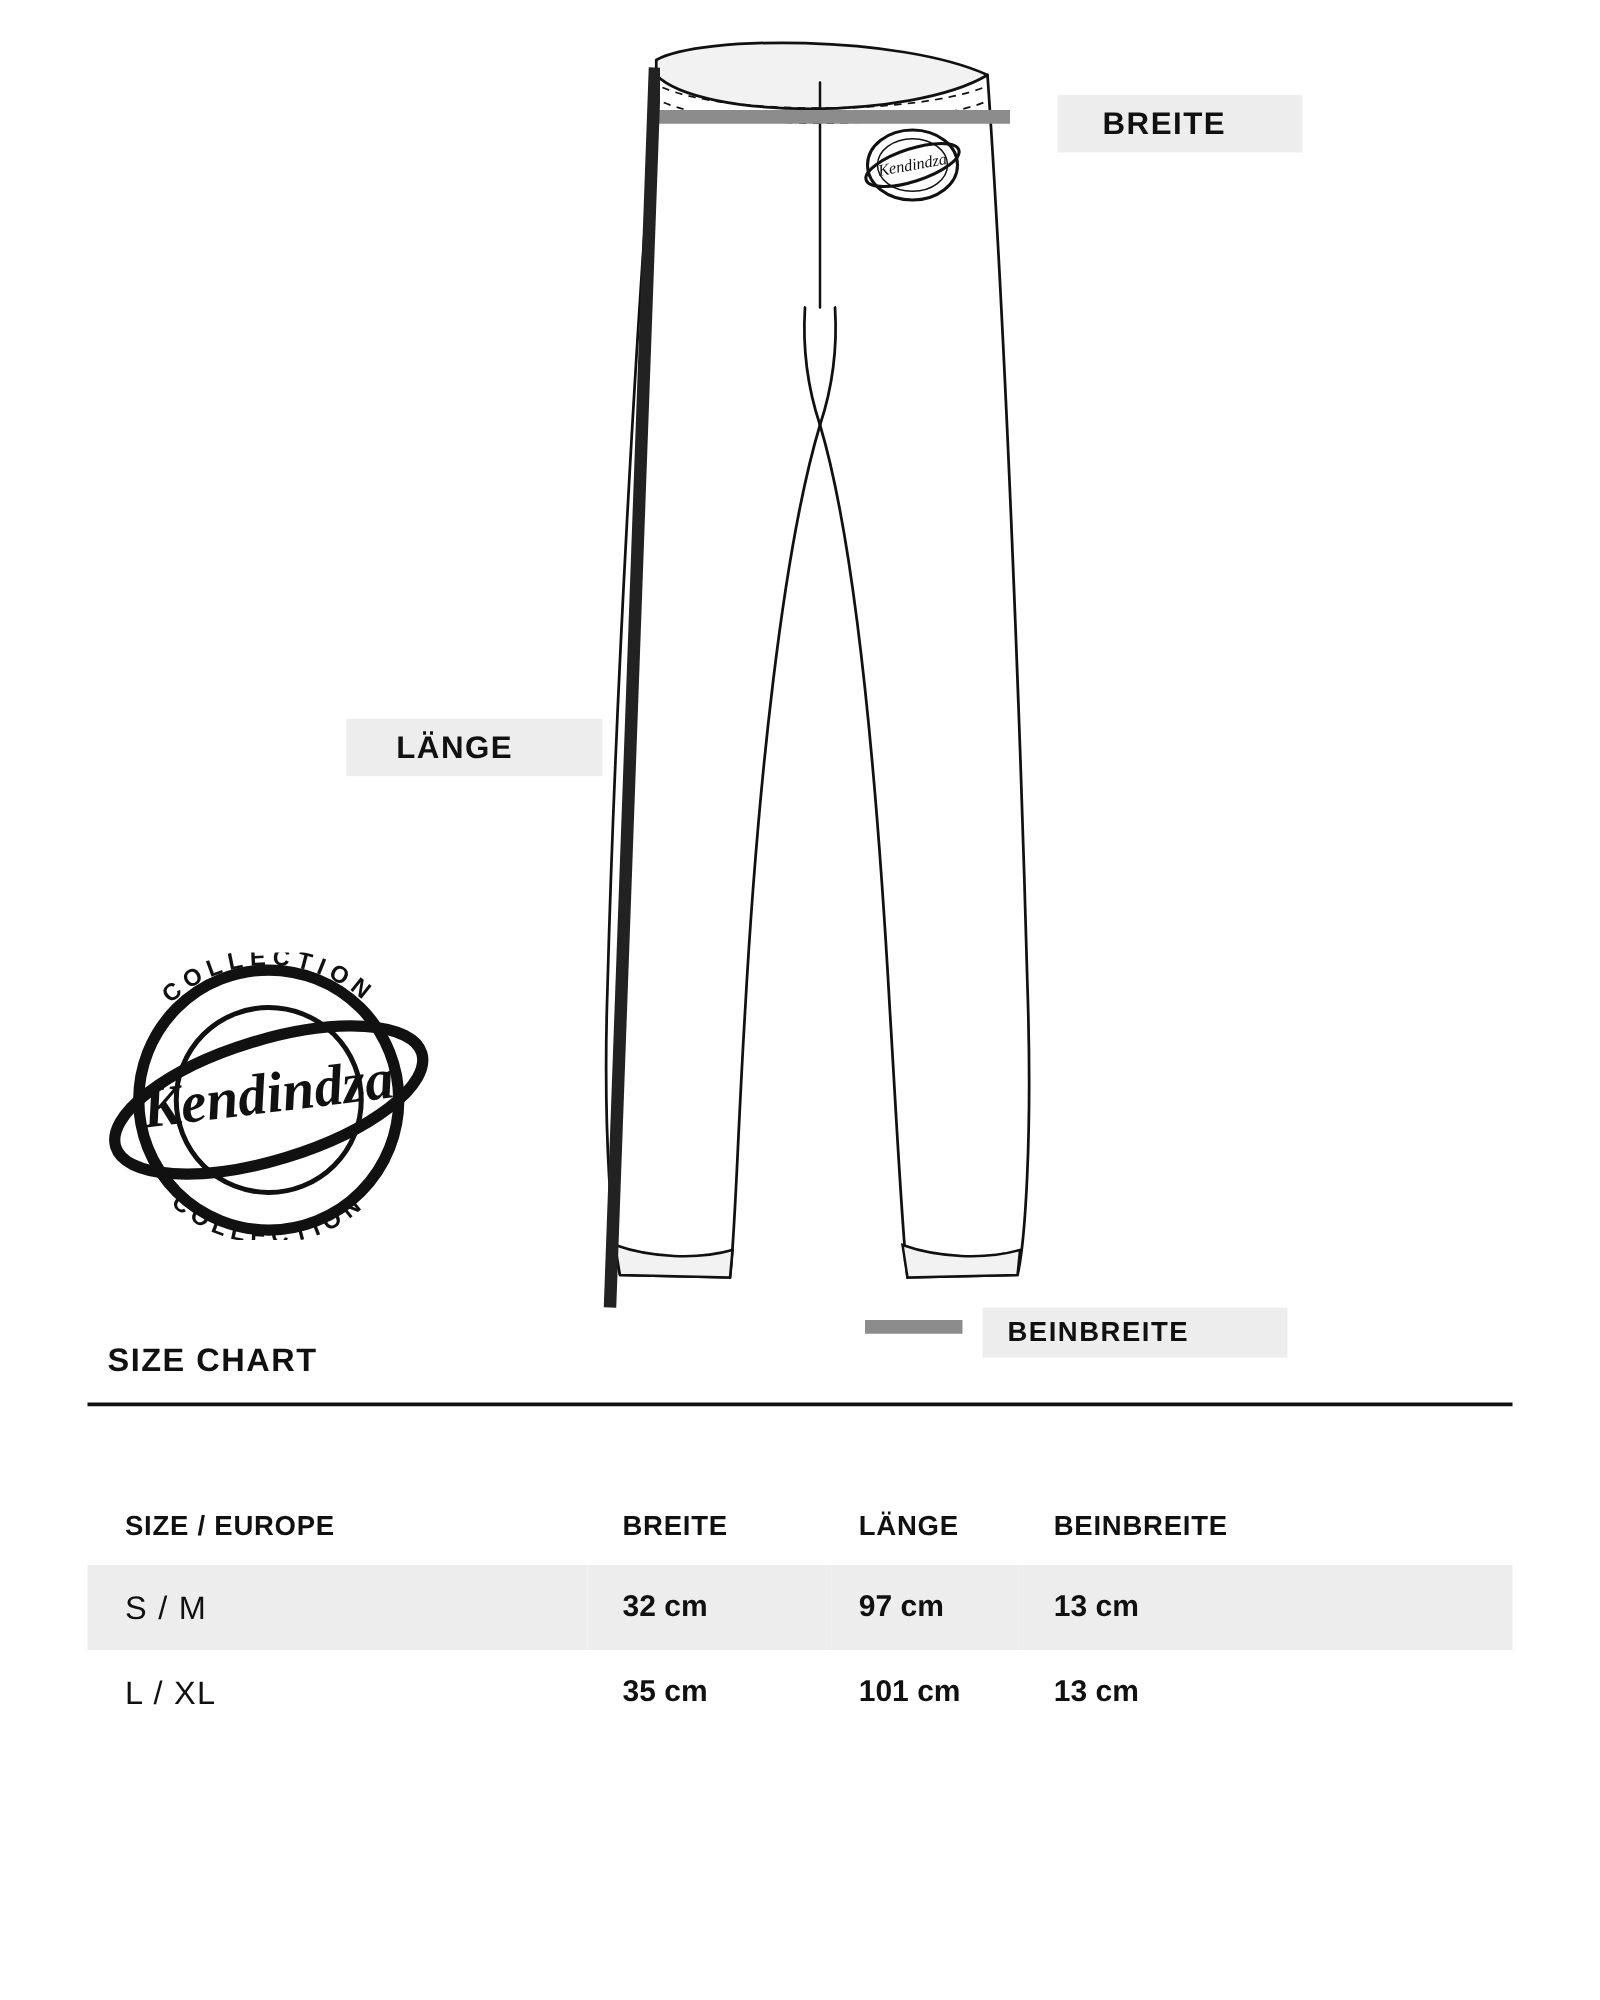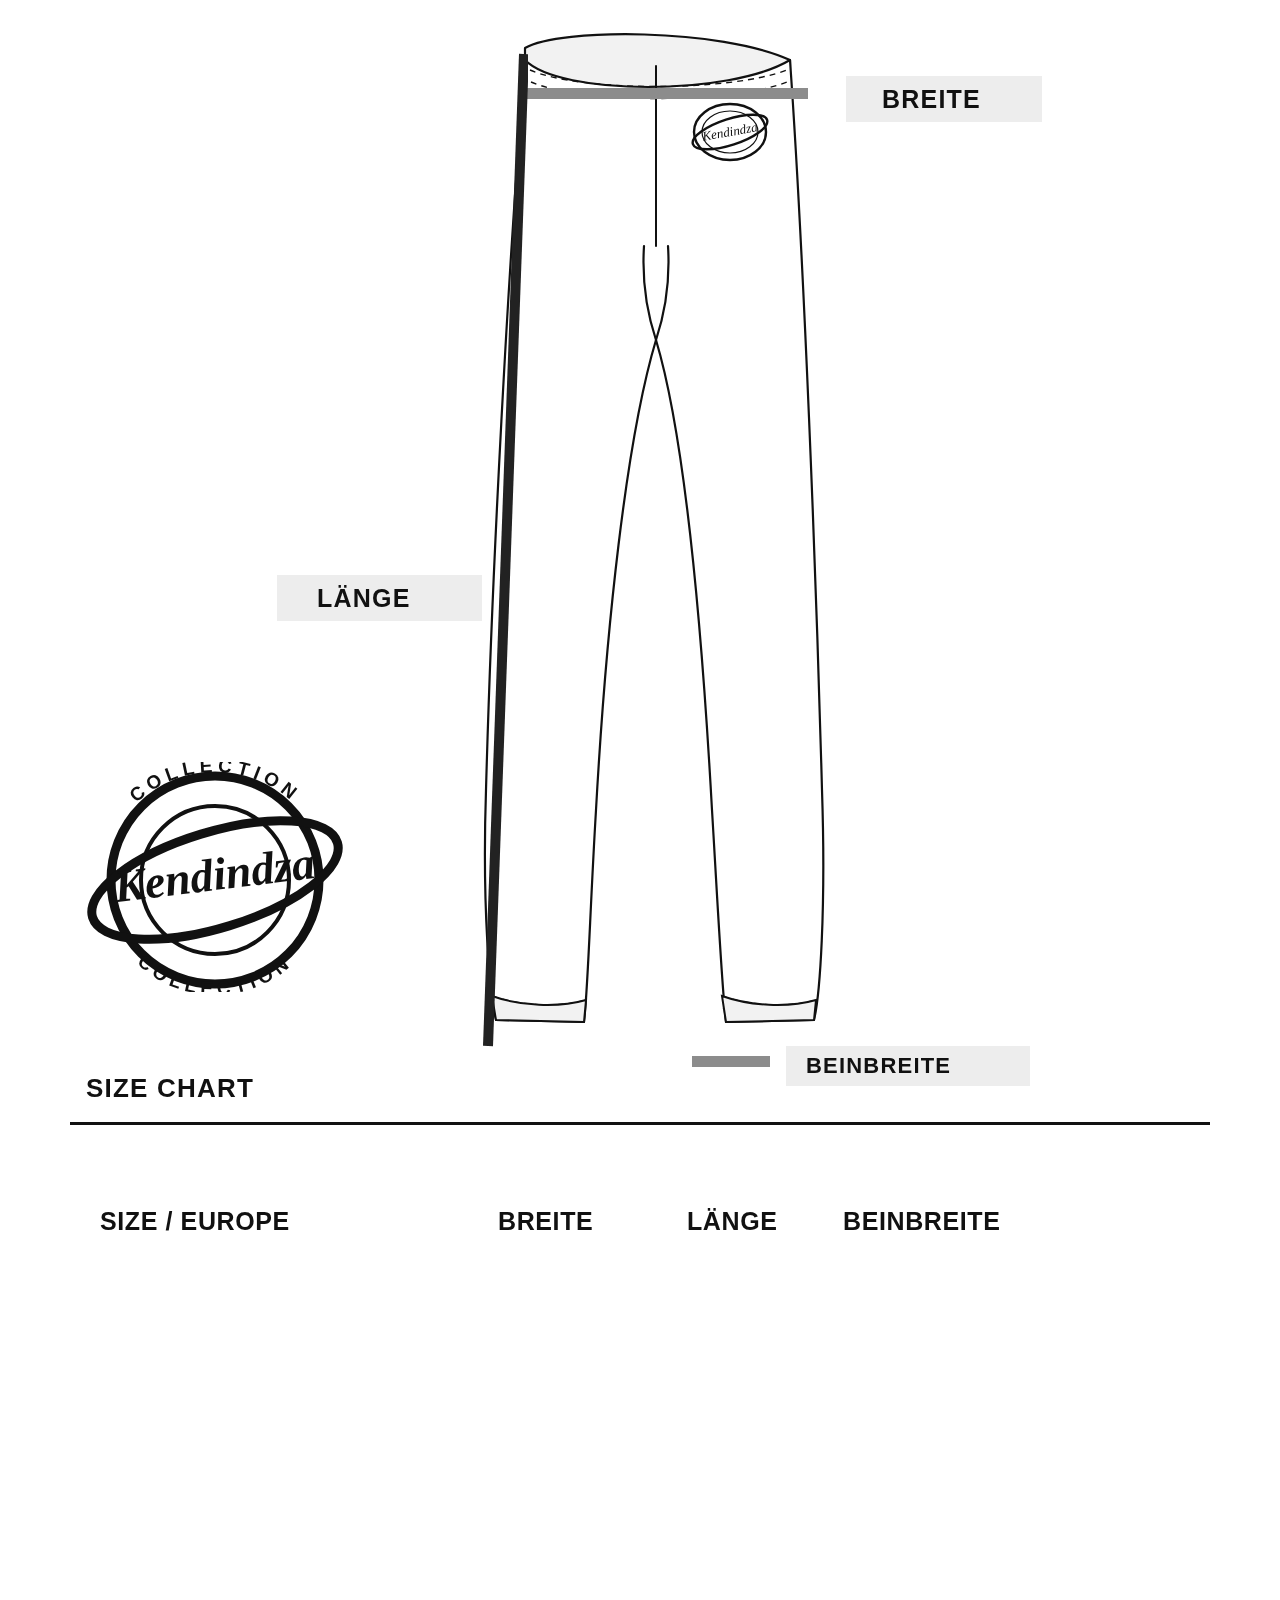--- a/index.html
+++ b/index.html
@@ -131,21 +131,21 @@
     table-layout: fixed;
   }
   #size-table th, #size-table td {
     text-align: left;
     padding: 0;
     height: 68px;
     vertical-align: middle;
     font-size: 24px;
   }
   #size-table thead th {
-    font-size: 25px;
+    font-size: 22px;
     font-weight: bold;
     letter-spacing: 0.6px;
     height: 62px;
   }
   #size-table col.c-size   { width: 400px; }
   #size-table col.c-breite { width: 195px; }
   #size-table col.c-laenge { width: 150px; }
   #size-table col.c-bein   { width: 395px; }
 
   #size-table tbody tr.striped td {
@@ -267,14 +267,26 @@
   </colgroup>
   <thead>
     <tr>
       <th class="cell-pad-1">SIZE / EUROPE</th>
       <th class="cell-pad-2">BREITE</th>
       <th class="cell-pad-3">LÄNGE</th>
       <th class="cell-pad-4">BEINBREITE</th>
     </tr>
   </thead>
   <tbody>
+    <tr class="striped">
+      <td class="size-cell cell-pad-1">S / M</td>
+      <td class="cell-pad-2">32 cm</td>
+      <td class="cell-pad-3">97 cm</td>
+      <td class="cell-pad-4">13 cm</td>
+    </tr>
+    <tr>
+      <td class="size-cell cell-pad-1">L / XL</td>
+      <td class="cell-pad-2">35 cm</td>
+      <td class="cell-pad-3">101 cm</td>
+      <td class="cell-pad-4">13 cm</td>
+    </tr>
   </tbody>
 </table>
 
 </body></html>

